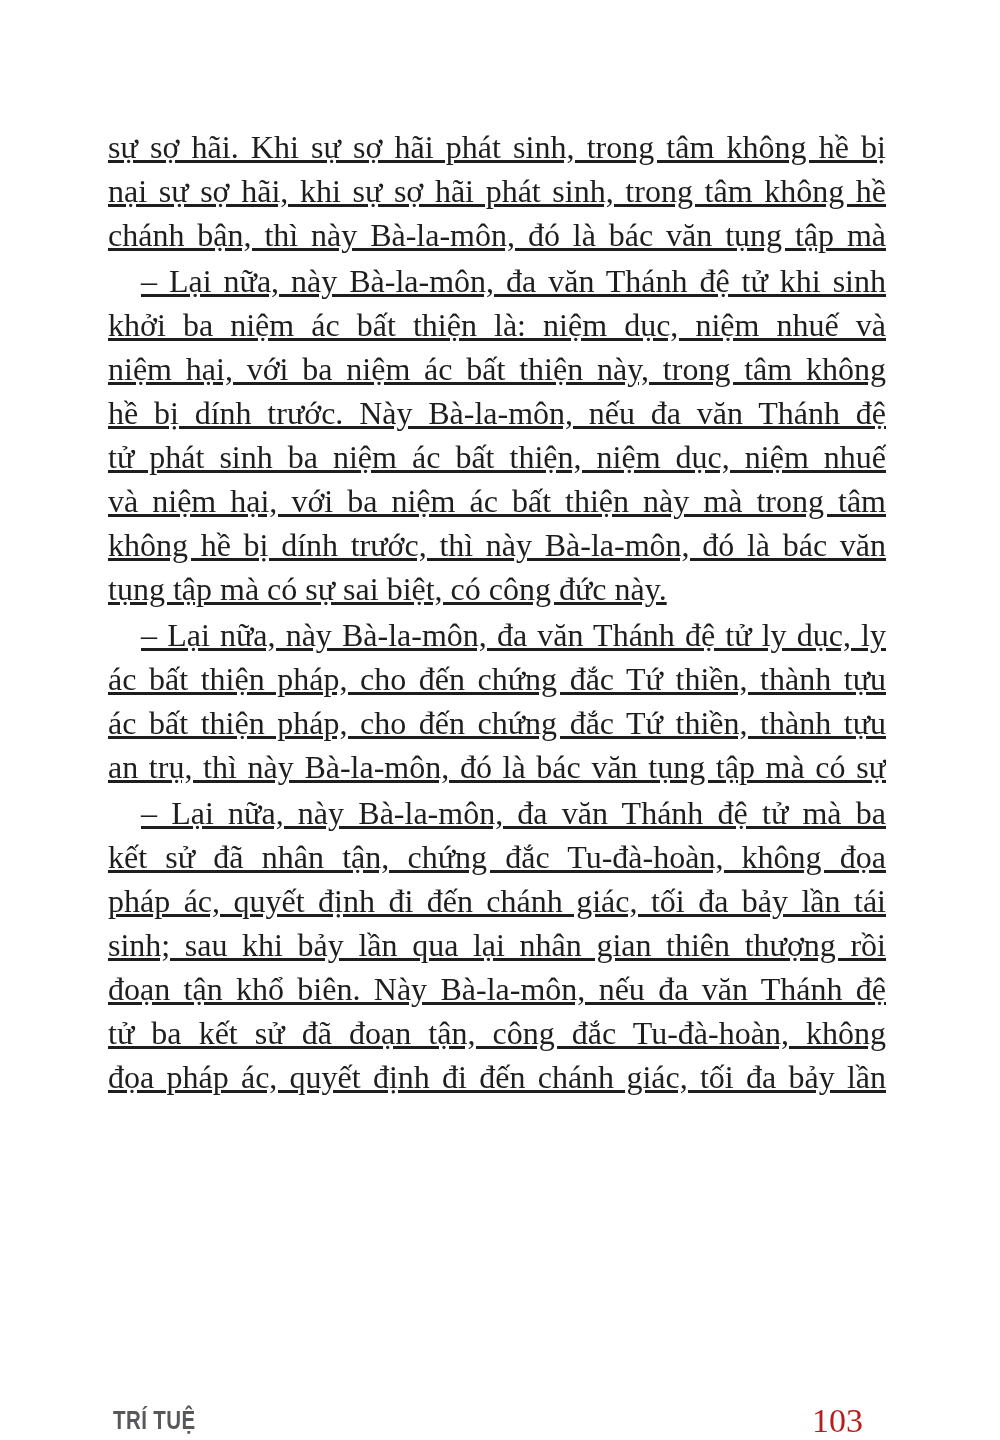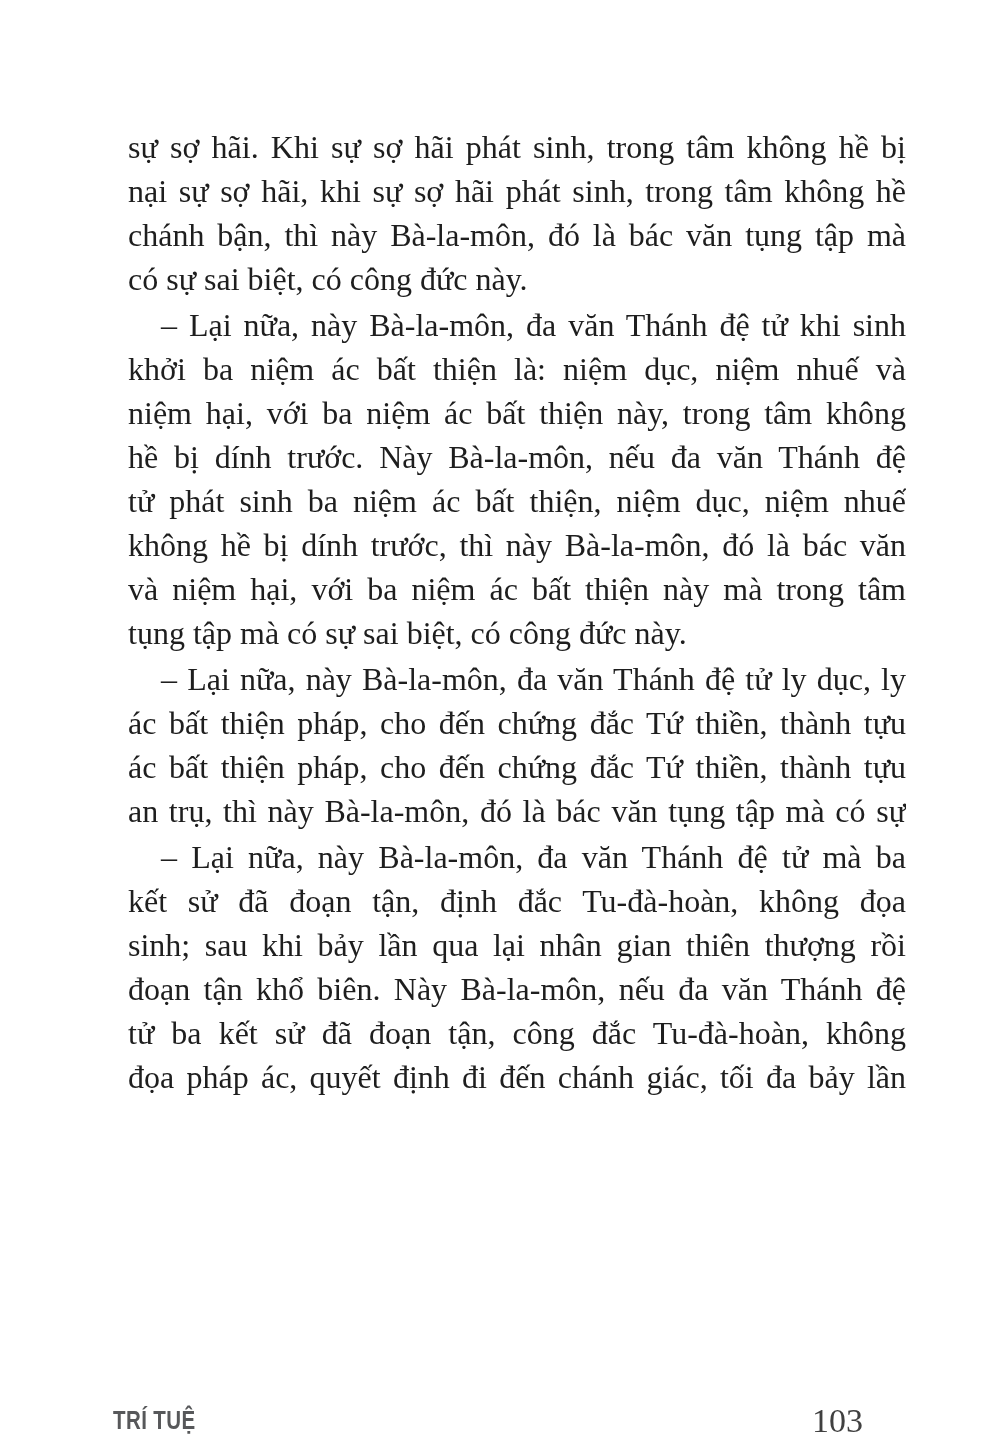--- a/index.html
+++ b/index.html
@@ -5,27 +5,28 @@
   html, body { margin: 0; padding: 0; background: #ffffff; }
   .page {
     position: relative;
     width: 1000px;
     height: 1440px;
     background: #ffffff;
     overflow: hidden;
   }
   .page-body {
     position: absolute;
-    left: 128px;
+    left: 108px;
     top: 125px;
     width: 778px;
     font-family: "Liberation Serif", serif;
     font-size: 32px;
     line-height: 44px;
     color: #1e1e1e;
+    text-decoration: underline;
   }
   p.para { margin: 0; padding: 0; }
   p.para + p.para { margin-top: 2px; }
   .line {
     display: block;
     height: 44px;
     overflow: hidden;
     text-align: justify;
     text-align-last: justify;
   }
@@ -50,53 +51,53 @@
     transform: scaleX(0.82);
     transform-origin: left center;
     white-space: nowrap;
   }
   .footer-pagenum {
     position: absolute;
     right: 25px;
     top: 2px;
     font-family: "Liberation Serif", serif;
     font-size: 34px;
-    color: #404040;
+    color: #b91c1c;
   }
 </style>
 </head>
 <body>
 
 <div class="page">
   <div class="page-body" id="page-body" style="color: rgb(30, 30, 30);">
       <p class="para">
         <span class="line">sự sợ hãi. Khi sự sợ hãi phát sinh, trong tâm không hề bị</span>
         <span class="line">nại sự sợ hãi, khi sự sợ hãi phát sinh, trong tâm không hề</span>
         <span class="line">chánh bận, thì này Bà-la-môn, đó là bác văn tụng tập mà</span>
-        <span class="line no-justify-last">có sự sai biệt, có công đức này.</span>
       </p>
       <p class="para">
         <span class="line indented">– Lại nữa, này Bà-la-môn, đa văn Thánh đệ tử khi sinh</span>
         <span class="line">khởi ba niệm ác bất thiện là: niệm dục, niệm nhuế và</span>
         <span class="line">niệm hại, với ba niệm ác bất thiện này, trong tâm không</span>
         <span class="line">hề bị dính trước. Này Bà-la-môn, nếu đa văn Thánh đệ</span>
         <span class="line">tử phát sinh ba niệm ác bất thiện, niệm dục, niệm nhuế</span>
+        <span class="line">và niệm hại, với ba niệm ác bất thiện này mà trong tâm</span>
         <span class="line">không hề bị dính trước, thì này Bà-la-môn, đó là bác văn</span>
-        <span class="line">và niệm hại, với ba niệm ác bất thiện này mà trong tâm</span>
         <span class="line no-justify-last">tụng tập mà có sự sai biệt, có công đức này.</span>
       </p>
       <p class="para">
         <span class="line indented">– Lại nữa, này Bà-la-môn, đa văn Thánh đệ tử ly dục, ly</span>
         <span class="line">ác bất thiện pháp, cho đến chứng đắc Tứ thiền, thành tựu</span>
         <span class="line">ác bất thiện pháp, cho đến chứng đắc Tứ thiền, thành tựu</span>
         <span class="line">an trụ, thì này Bà-la-môn, đó là bác văn tụng tập mà có sự</span>
       </p>
       <p class="para">
         <span class="line indented">– Lại nữa, này Bà-la-môn, đa văn Thánh đệ tử mà ba</span>
-        <span class="line">kết sử đã đoạn tận, định đắc Tu-đà-hoàn, không đọa</span>
+        <span class="line">kết sử đã nhân tận, chứng đắc Tu-đà-hoàn, không đọa</span>
+        <span class="line">pháp ác, quyết định đi đến chánh giác, tối đa bảy lần tái</span>
         <span class="line">sinh; sau khi bảy lần qua lại nhân gian thiên thượng rồi</span>
         <span class="line">đoạn tận khổ biên. Này Bà-la-môn, nếu đa văn Thánh đệ</span>
         <span class="line">tử ba kết sử đã đoạn tận, công đắc Tu-đà-hoàn, không</span>
         <span class="line">đọa pháp ác, quyết định đi đến chánh giác, tối đa bảy lần</span>
       </p>
     </div>
   <div class="footer">
     <div class="footer-section">TRÍ TUỆ</div>
     <div class="footer-pagenum">103</div>
   </div>

